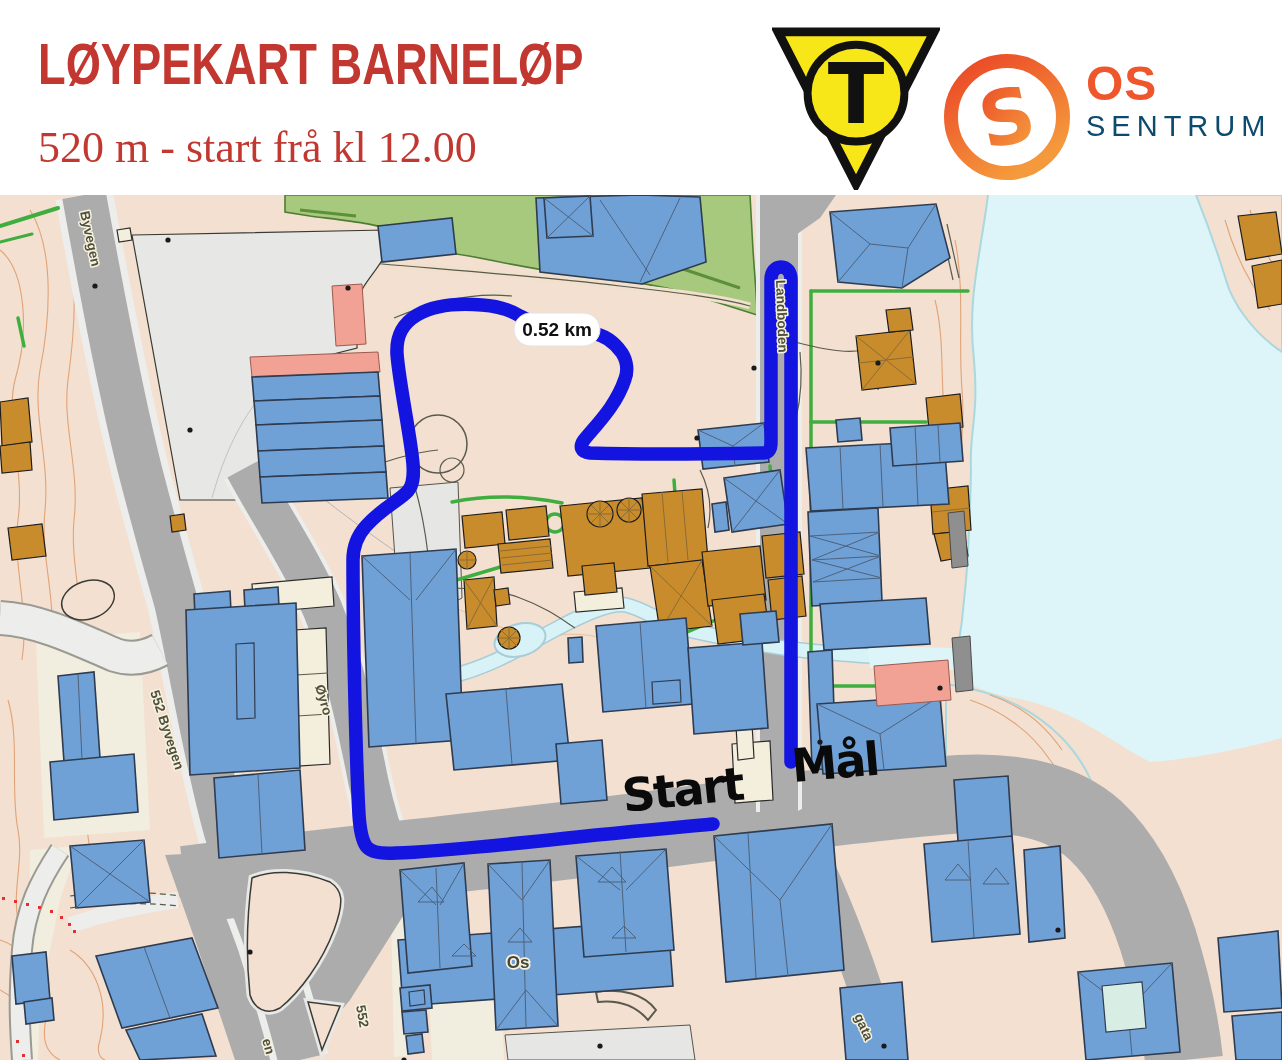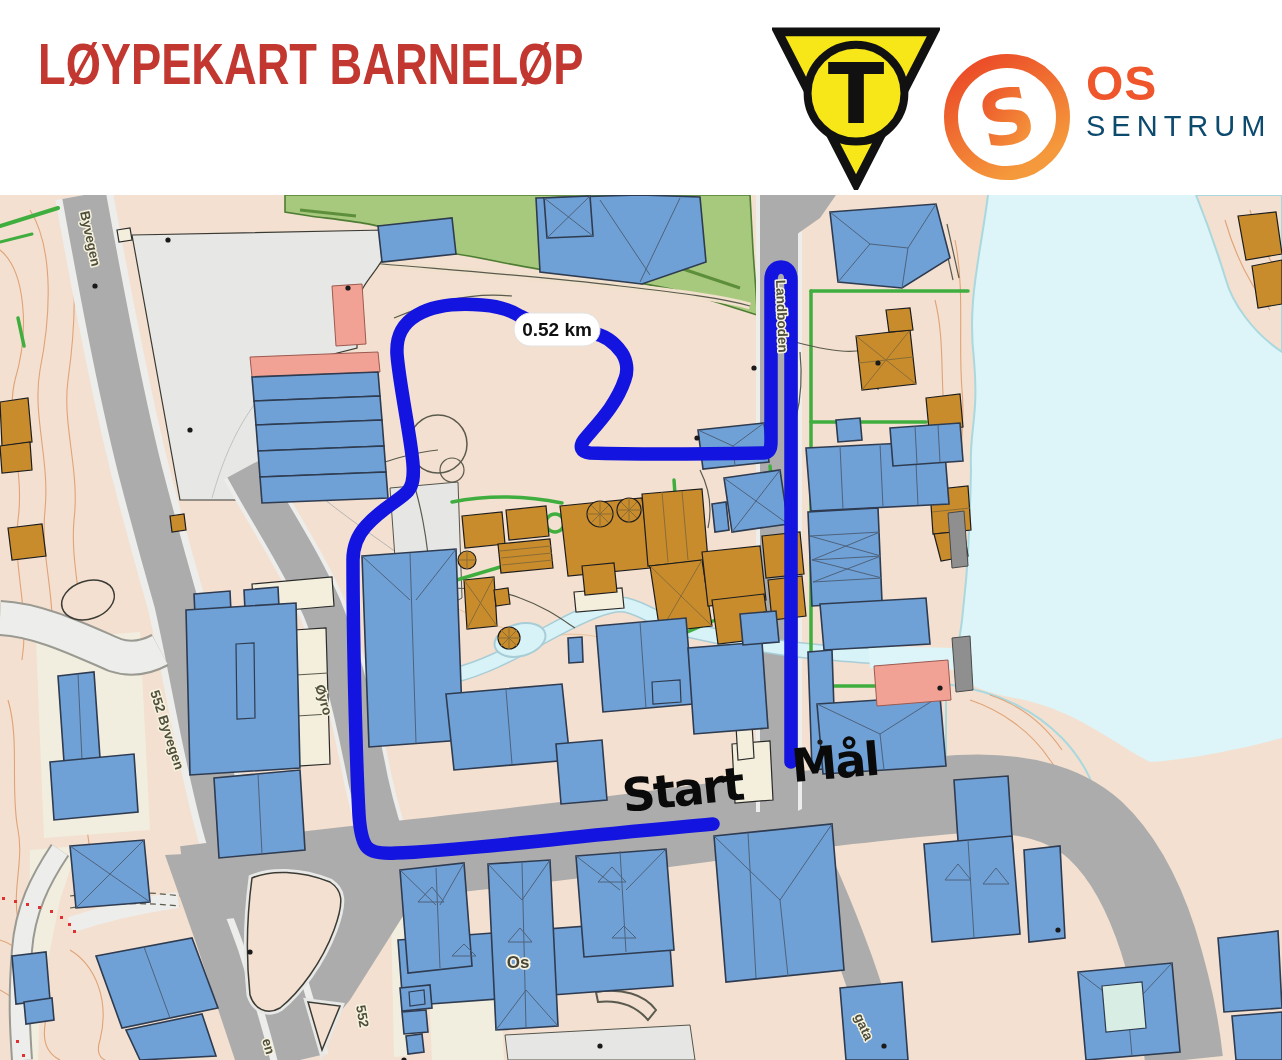--- a/index.html
+++ b/index.html
@@ -61,20 +61,21 @@
   .pill{fill:#FFFFFF;stroke:#E2E2E2;stroke-width:1;}
   .pill-text{font:600 19px "Liberation Sans",sans-serif;fill:#101010;}
 </style>
 </head>
 <body>
 
 <div class="page">
 
   <div class="header">
     <div class="title">LØYPEKART BARNELØP</div>
+    <div class="subtitle">520 m - start frå kl 12.00</div>
 
     <svg class="logo-tri" viewBox="0 0 170 170">
       <polygon points="6,10 164,10 85,164" fill="var(--logo-yellow)" stroke="#111" stroke-width="9"></polygon>
       <circle cx="85" cy="72" r="49" fill="var(--logo-yellow)" stroke="#111" stroke-width="8"></circle>
       <text x="85" y="102" text-anchor="middle" font-family="DejaVu Sans, sans-serif" font-weight="800" font-size="84" fill="#111">T</text>
     </svg>
 
     <div class="logo-os">
       <svg width="138" height="138" viewBox="0 0 138 138">
         <defs>

